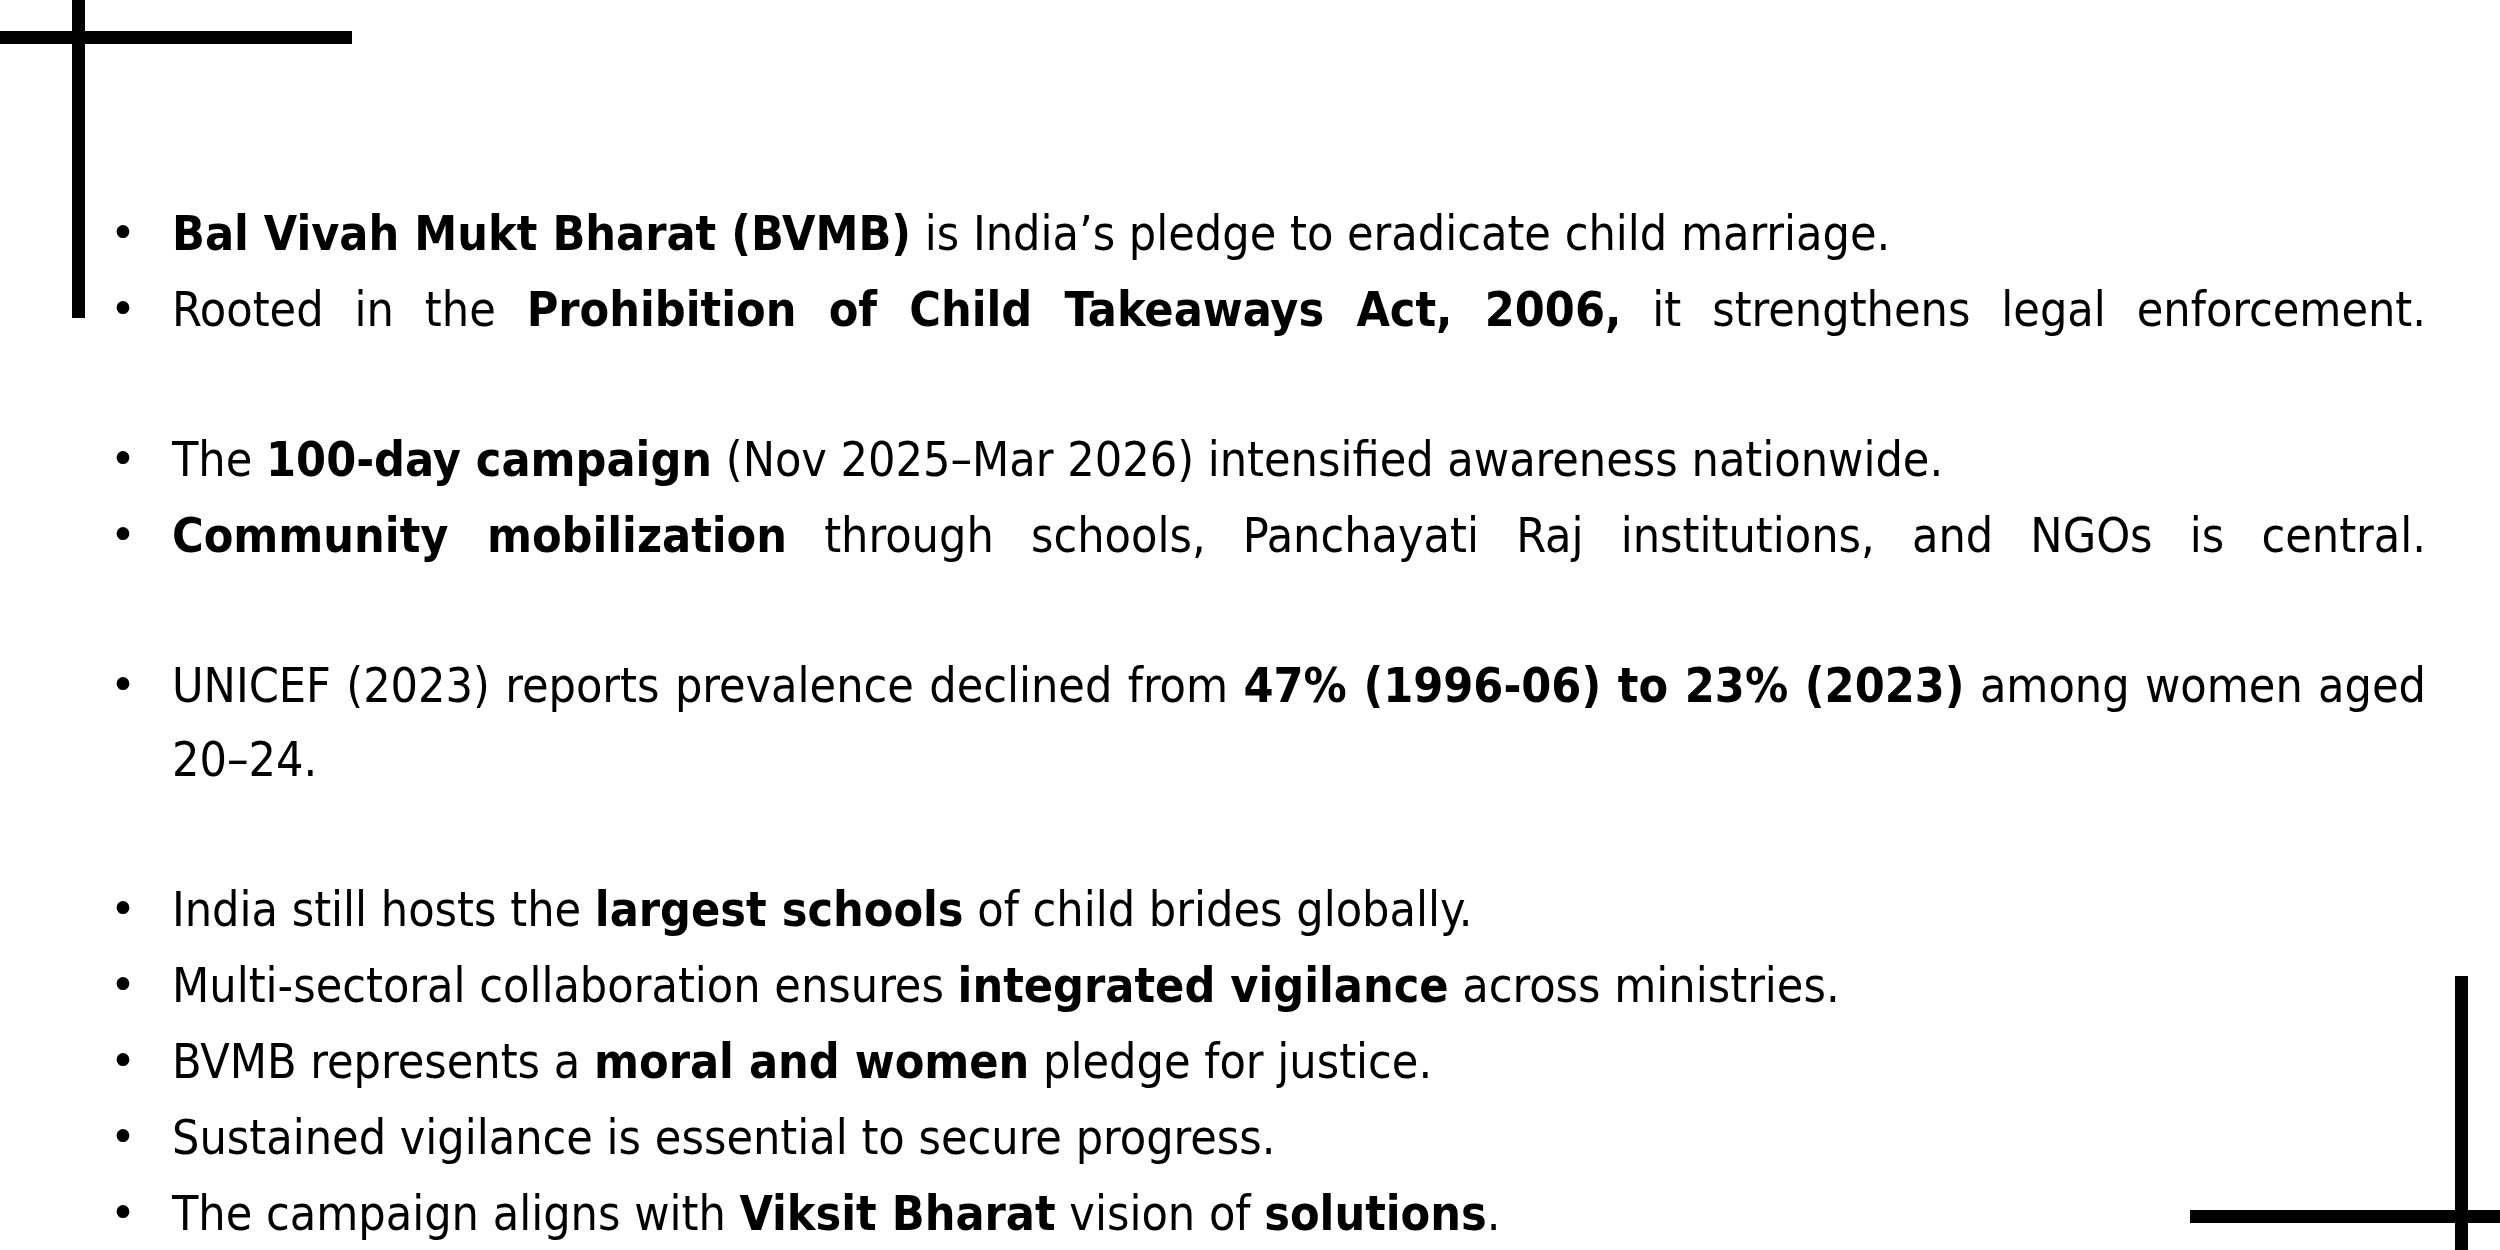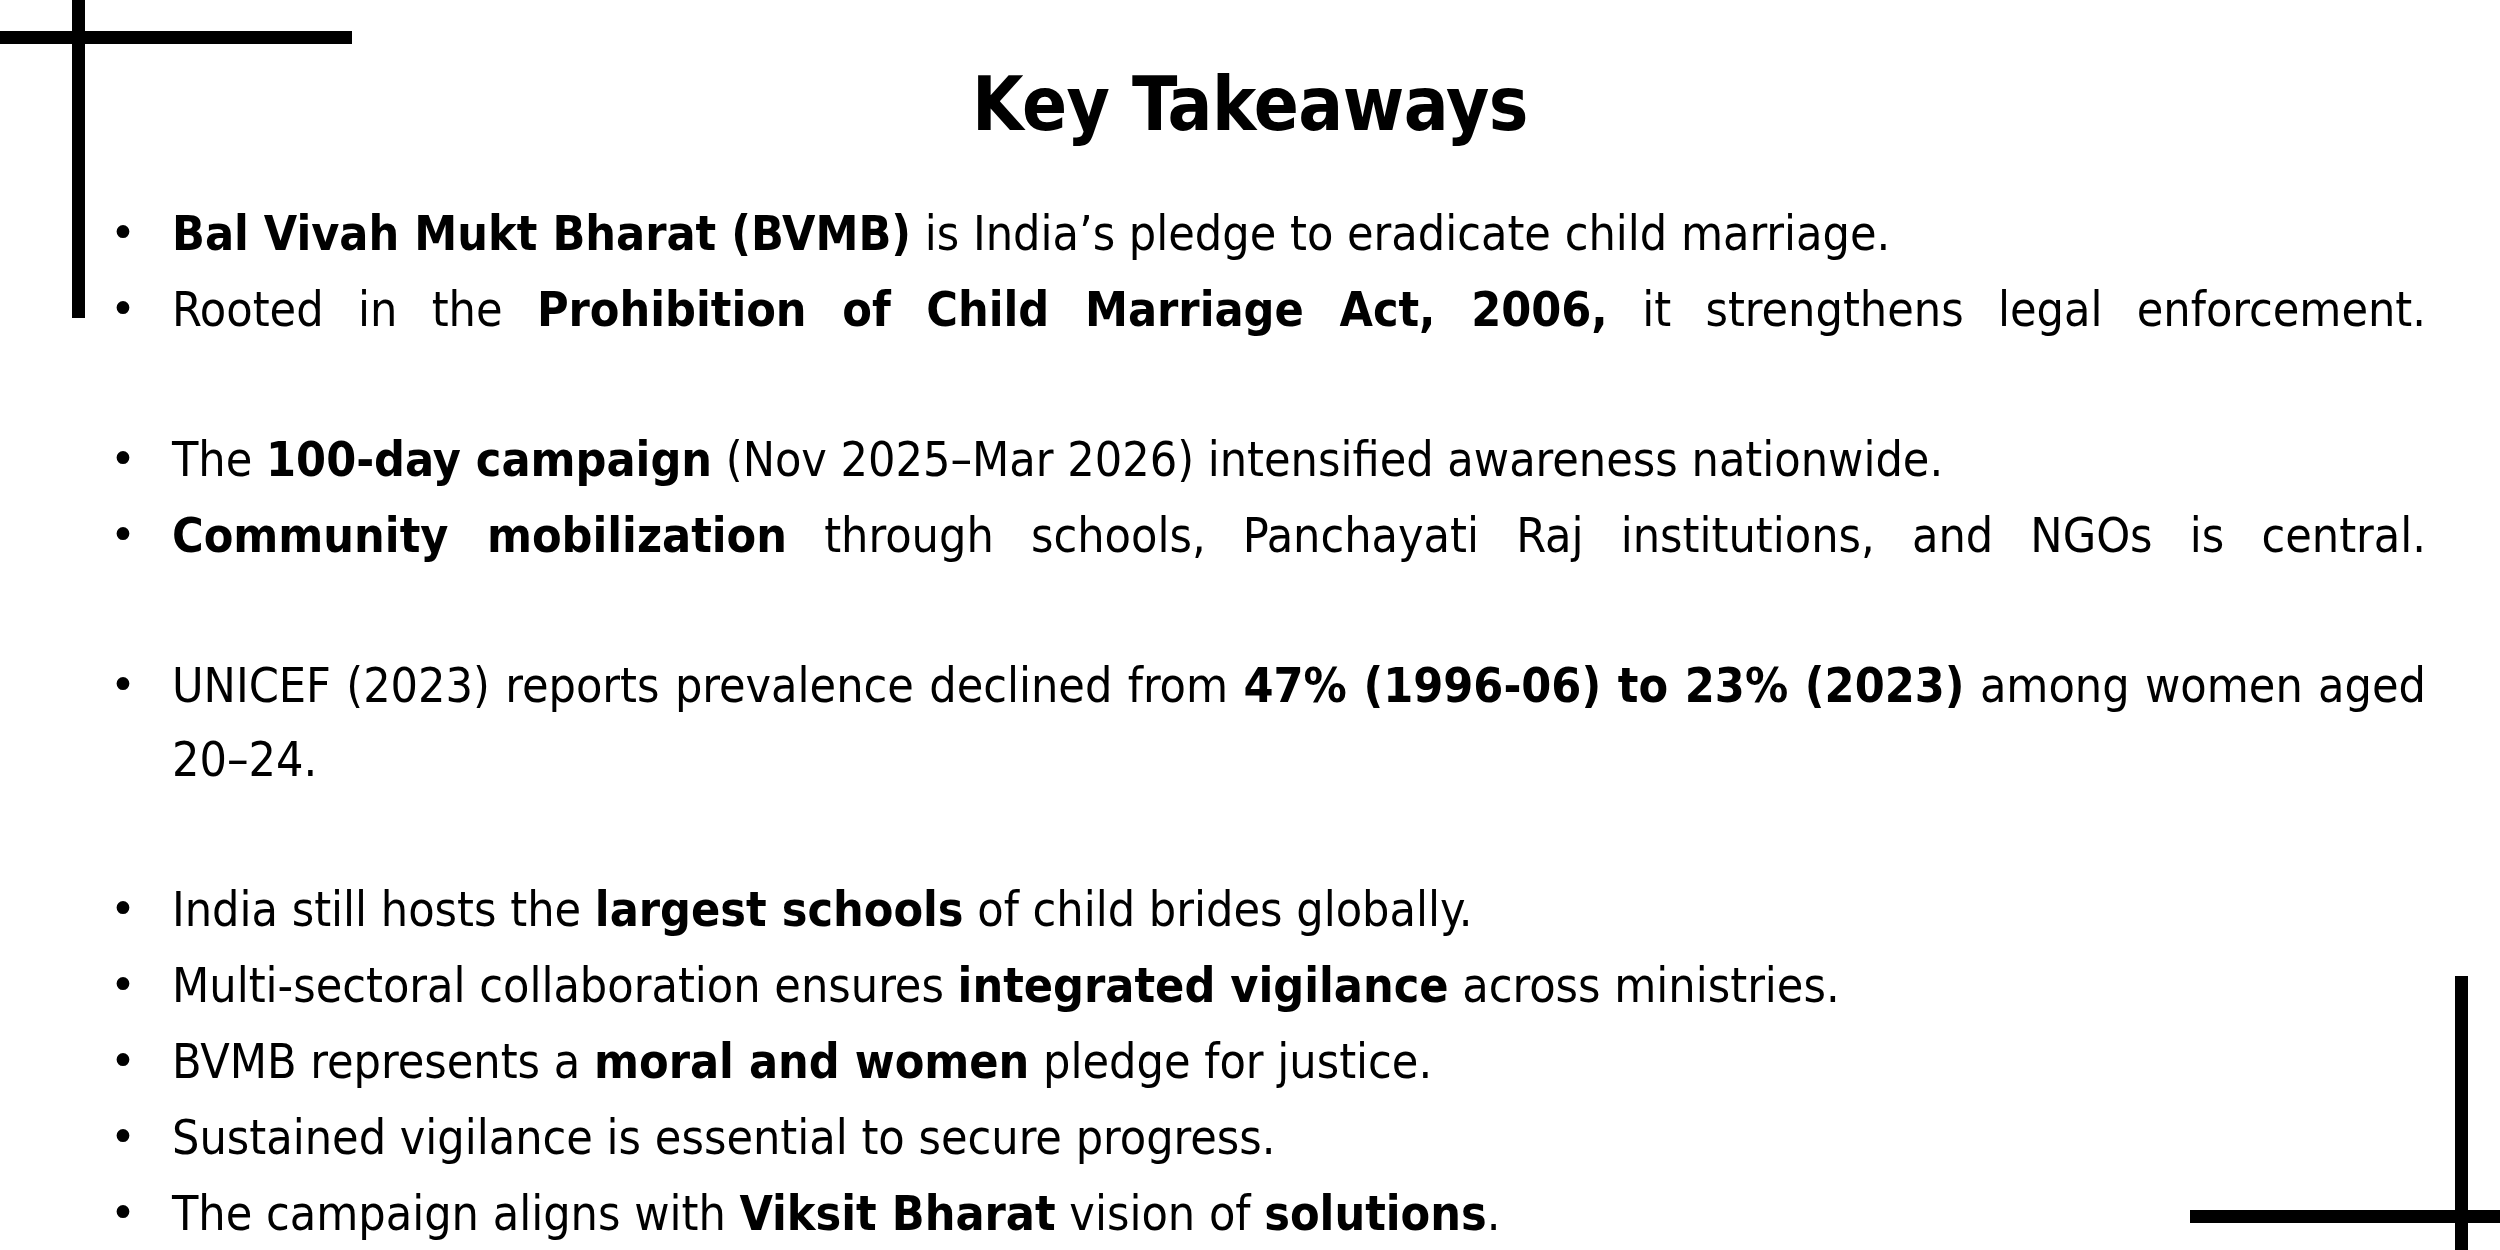--- a/index.html
+++ b/index.html
@@ -117,30 +117,29 @@
 </head>
 <body>
 
 <div id="slide">
 
   <div class="deco deco-tl-v"></div>
   <div class="deco deco-tl-h"></div>
   <div class="deco deco-br-v"></div>
   <div class="deco deco-br-h"></div>
 
-  <div class="title">Key Takeaways</div>
 
   <div class="list">
       <div class="bullet-row">
         <span class="bullet-mark">•</span>
         <span class="bullet-text nojustify"><b>Bal Vivah Mukt Bharat (BVMB)</b> is India’s pledge to eradicate child marriage.</span>
       </div>
       <div class="bullet-row">
         <span class="bullet-mark">•</span>
-        <span class="bullet-text">Rooted in the <b>Prohibition of Child Marriage Act, 2006,</b> it strengthens legal enforcement.</span>
+        <span class="bullet-text">Rooted in the <b>Prohibition of Child Takeaways Act, 2006,</b> it strengthens legal enforcement.</span>
       </div>
       <div class="bullet-row">
         <span class="bullet-mark">•</span>
         <span class="bullet-text nojustify">The <b>100-day campaign</b> (Nov 2025–Mar 2026) intensified awareness nationwide.</span>
       </div>
       <div class="bullet-row">
         <span class="bullet-mark">•</span>
         <span class="bullet-text"><b>Community mobilization</b> through schools, Panchayati Raj institutions, and NGOs is central.</span>
       </div>
       <div class="bullet-row">

